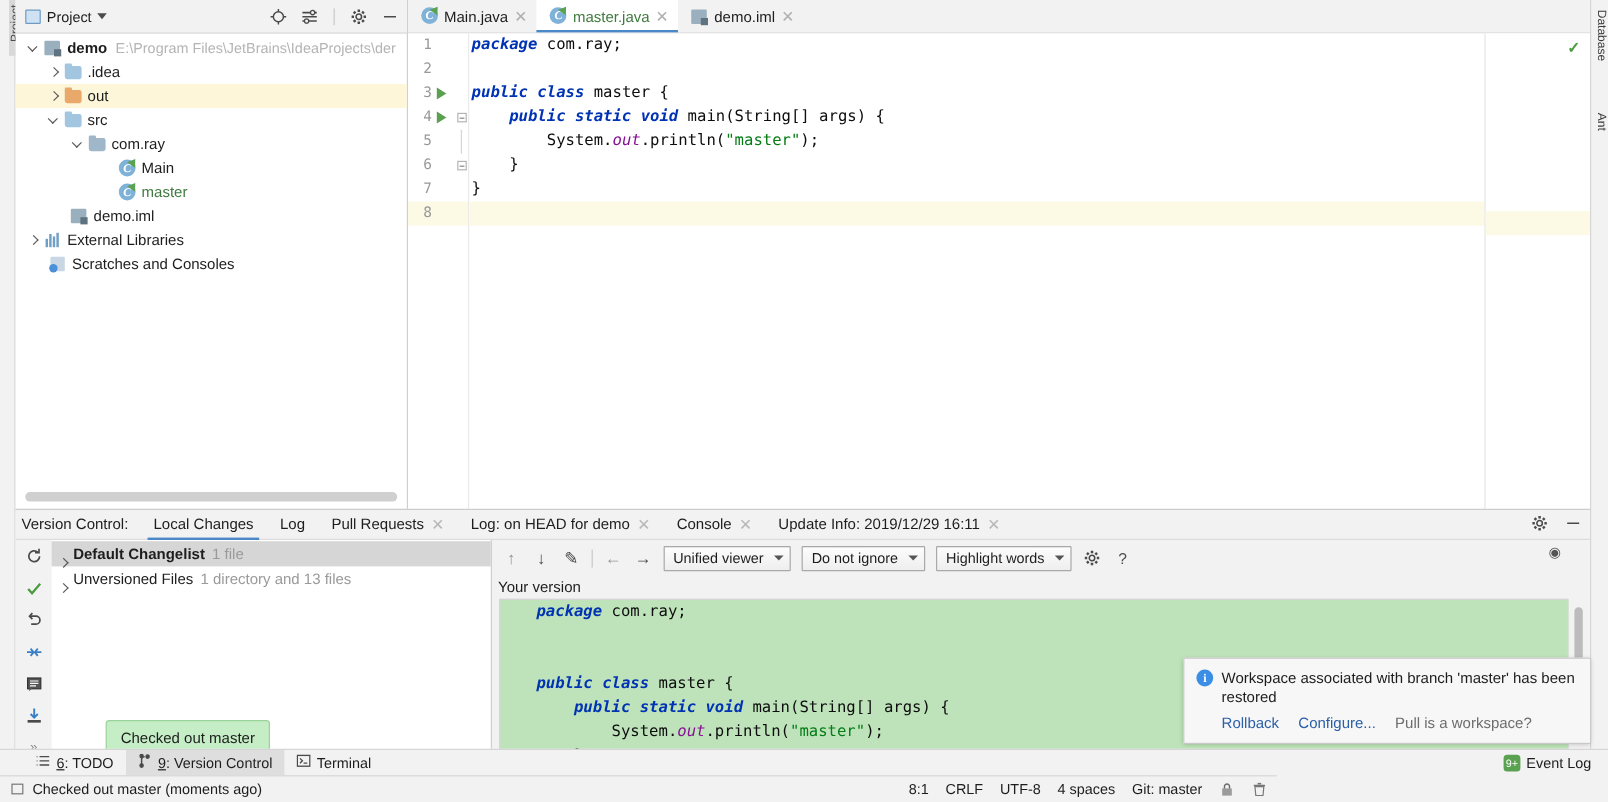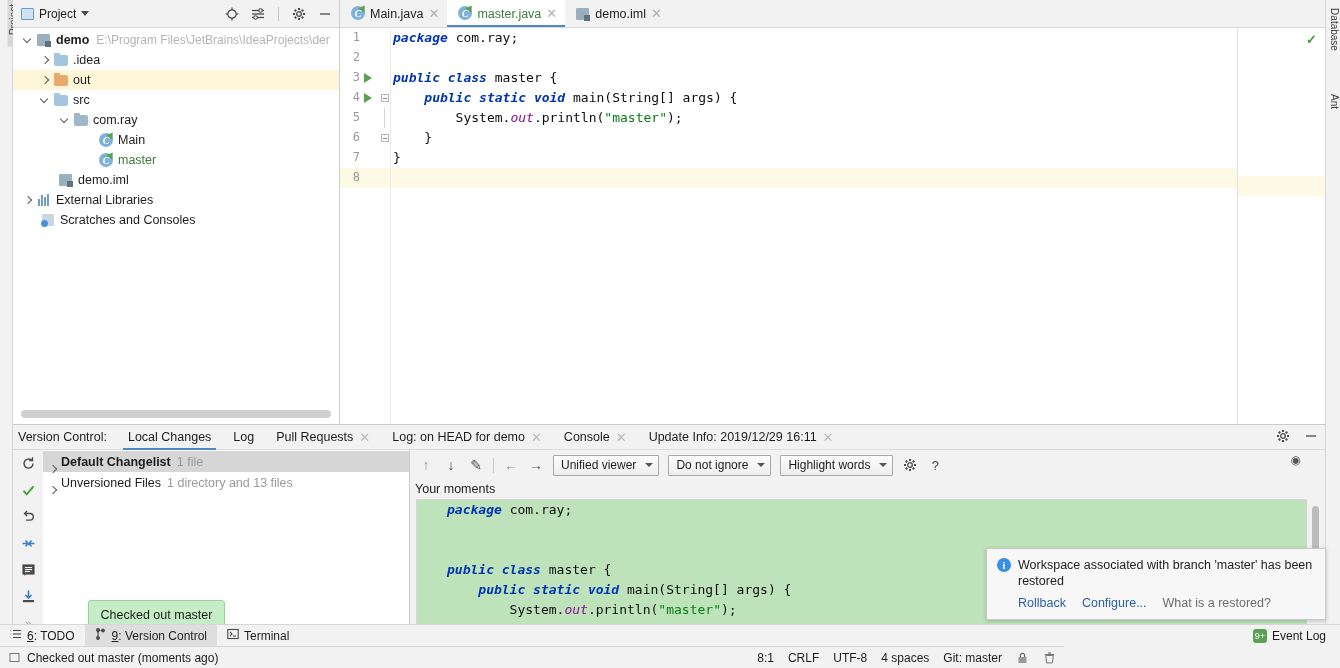--- a/index.html
+++ b/index.html
@@ -280,21 +280,21 @@
   }
   .tooltip::after {
     content:""; position:absolute; left: 63px; bottom: -7px; width:0;height:0;
     border-left:7px solid transparent;border-right:7px solid transparent;border-top:7px solid #c6eec6;
   }
 
   
   .toolwin-bar {
     position: absolute; left: 0; bottom: 22px; width: 1340px; height: 22px;
     background: #f2f2f2; border-top: 1px solid #d6d6d6;
-    display: flex; align-items: center; padding-left: 0; gap: 0;
+    display: flex; align-items: center; padding-left: 20px; gap: 0;
   }
   .tw {
     display: flex; align-items: center; gap: 5px; padding: 0 10px; height: 22px;
     font-size: 12px; color: #1d1d1d; cursor: pointer;
   }
   .tw.active { background: #dedede; }
   .tw u { text-decoration: underline; }
   .evt-log {
     position: absolute; right: 14px; top: 0; height: 22px;
     display: flex; align-items: center; gap: 5px; font-size: 12px; cursor: pointer;
@@ -681,21 +681,21 @@
                   <line x1="2.8" y1="2.8" x2="4.2" y2="4.2"></line>
                   <line x1="9.8" y1="9.8" x2="11.2" y2="11.2"></line>
                   <line x1="11.2" y1="2.8" x2="9.8" y2="4.2"></line>
                   <line x1="4.2" y1="9.8" x2="2.8" y2="11.2"></line>
                 </g>
               </svg>
           </span>
           <span class="tb-ico" style="font-size:13px">?</span>
         </div>
 
-        <div class="your-version">Your moments</div>
+        <div class="your-version">Your version</div>
 
         <div class="diff-code">
           <div class="d-row"><span class="kw">package </span><span class="pln">com.ray;</span></div>
           <div class="d-row"></div>
           <div class="d-row"></div>
           <div class="d-row"><span class="kw">public class </span><span class="pln">master {</span></div>
           <div class="d-row"><span class="kw">    public static void </span><span class="pln">main(String[] args) {</span></div>
           <div class="d-row"><span class="pln">        System.</span><span class="fld">out</span><span class="pln">.println(</span><span class="str">"master"</span><span class="pln">);</span></div>
           <div class="d-row"><span class="pln">    }</span></div>
 
@@ -709,21 +709,21 @@
   </div>
 
   <div class="notif">
     <div class="notif-top">
       <span class="info-ico">i</span>
       <span class="notif-text">Workspace associated with branch 'master' has been restored</span>
     </div>
     <div class="notif-links">
       <span class="lnk">Rollback</span>
       <span class="lnk">Configure...</span>
-      <span class="lnk grey">What is a restored?</span>
+      <span class="lnk grey">Pull is a workspace?</span>
     </div>
   </div>
 
   <div class="tooltip">
     <span>Checked out master</span>
   </div>
 
   <div class="toolwin-bar">
     <div class="tw">
       <span>

